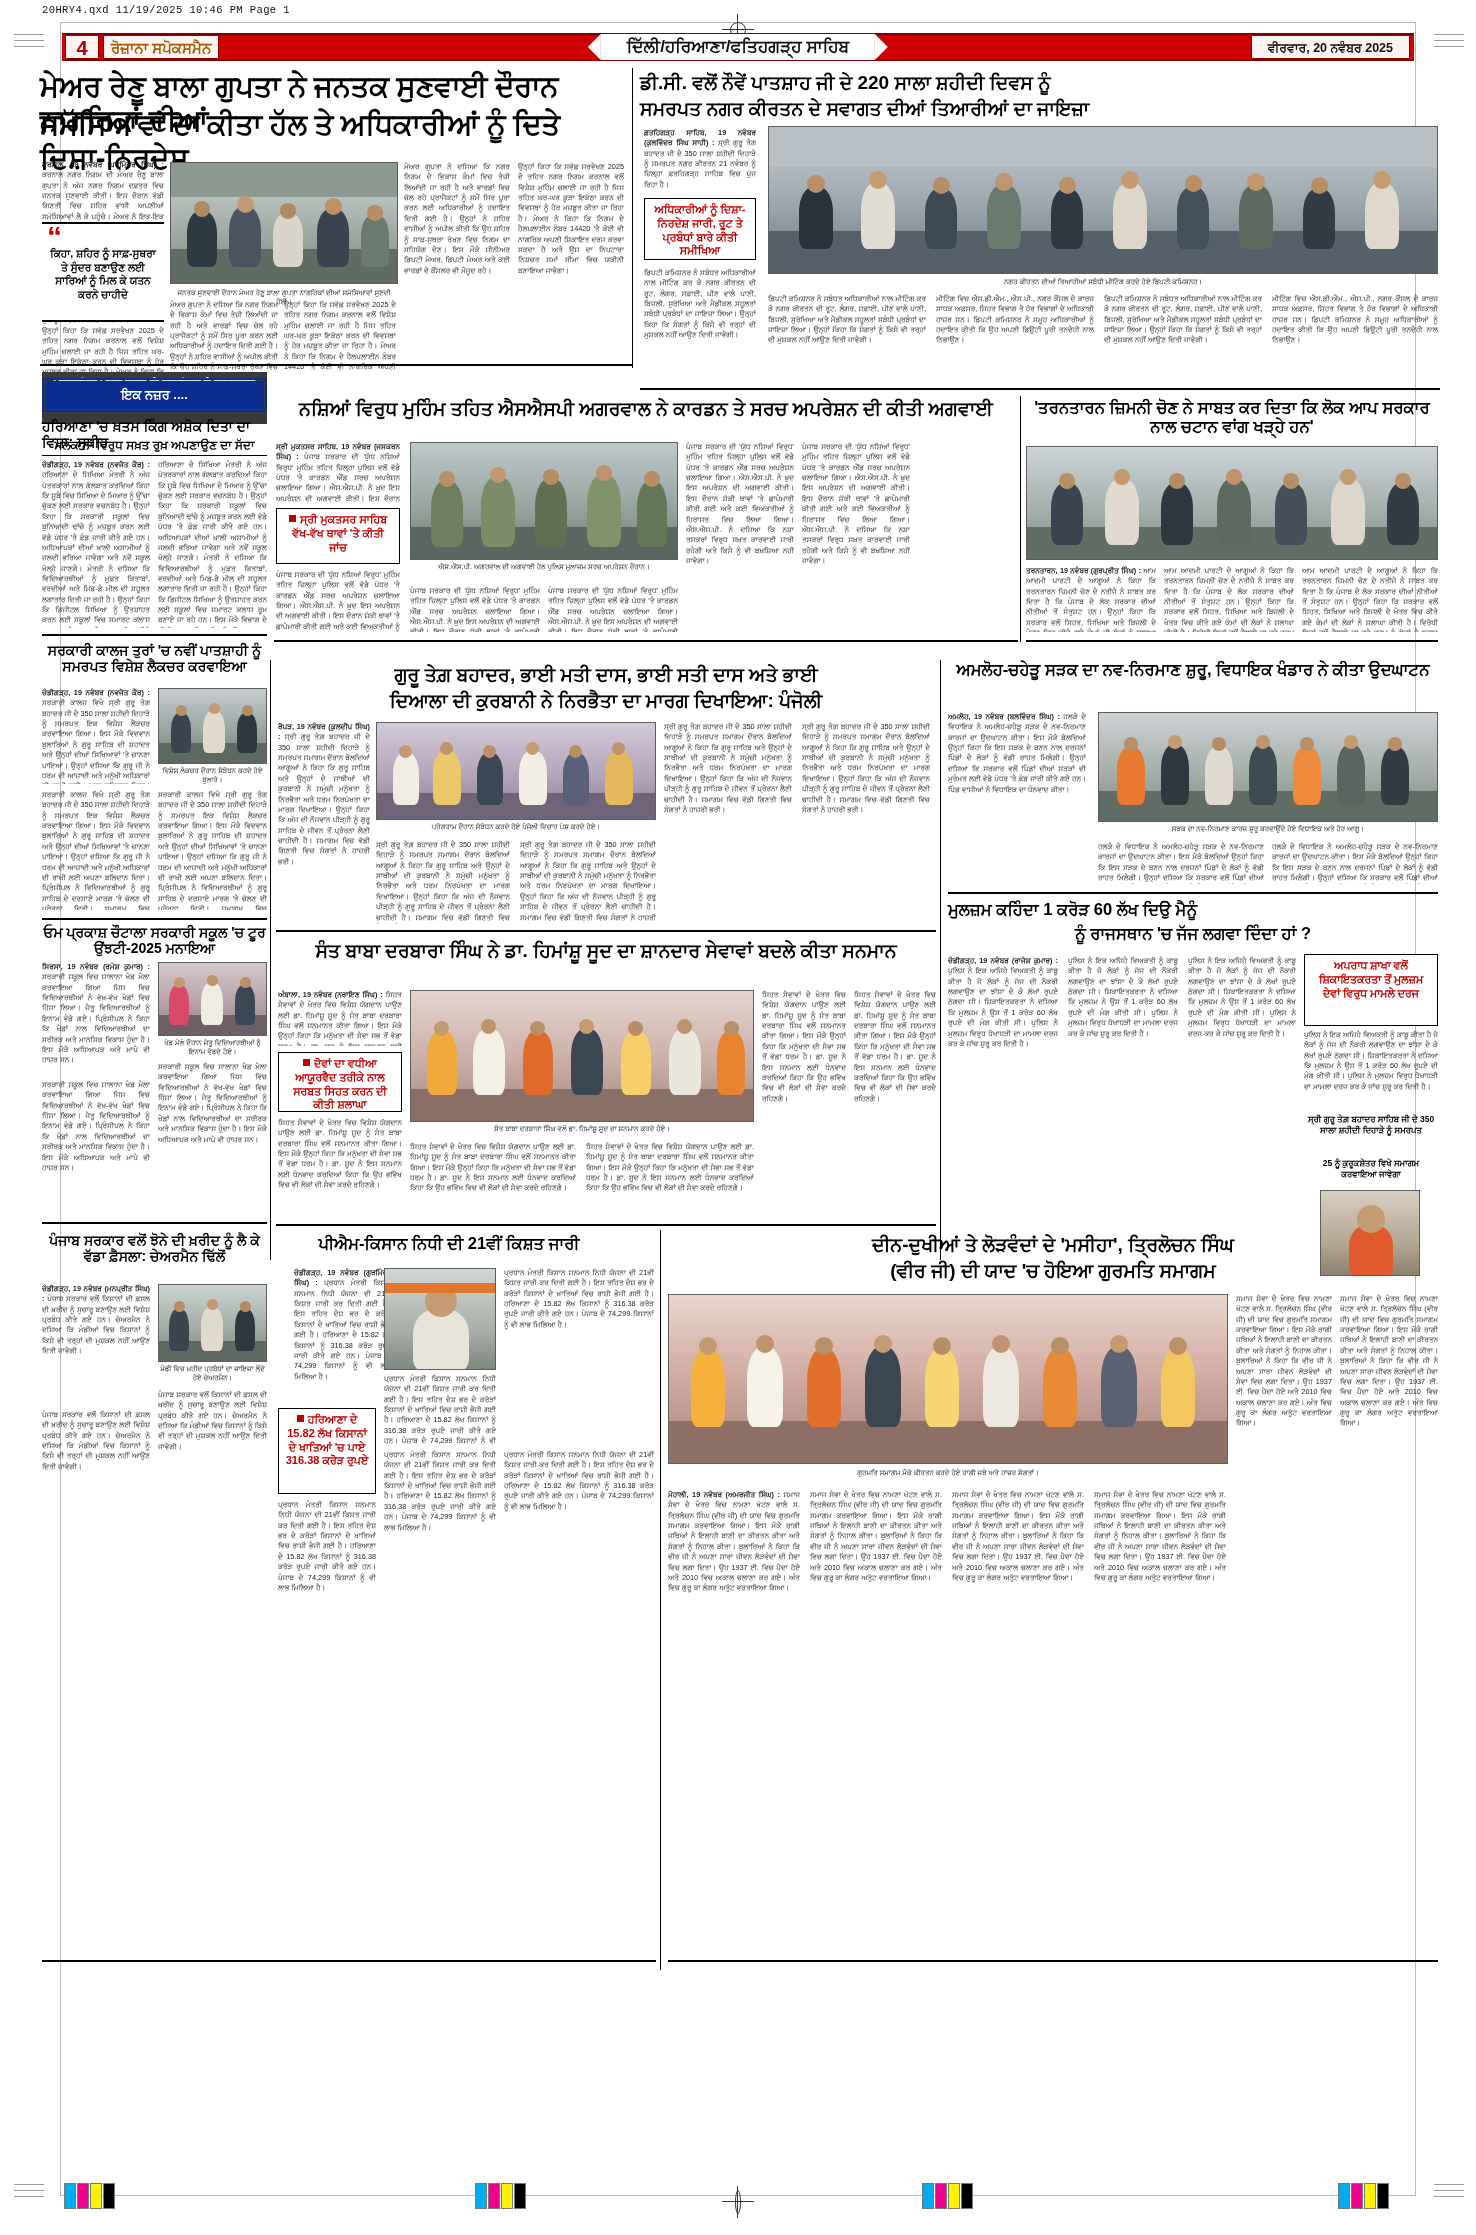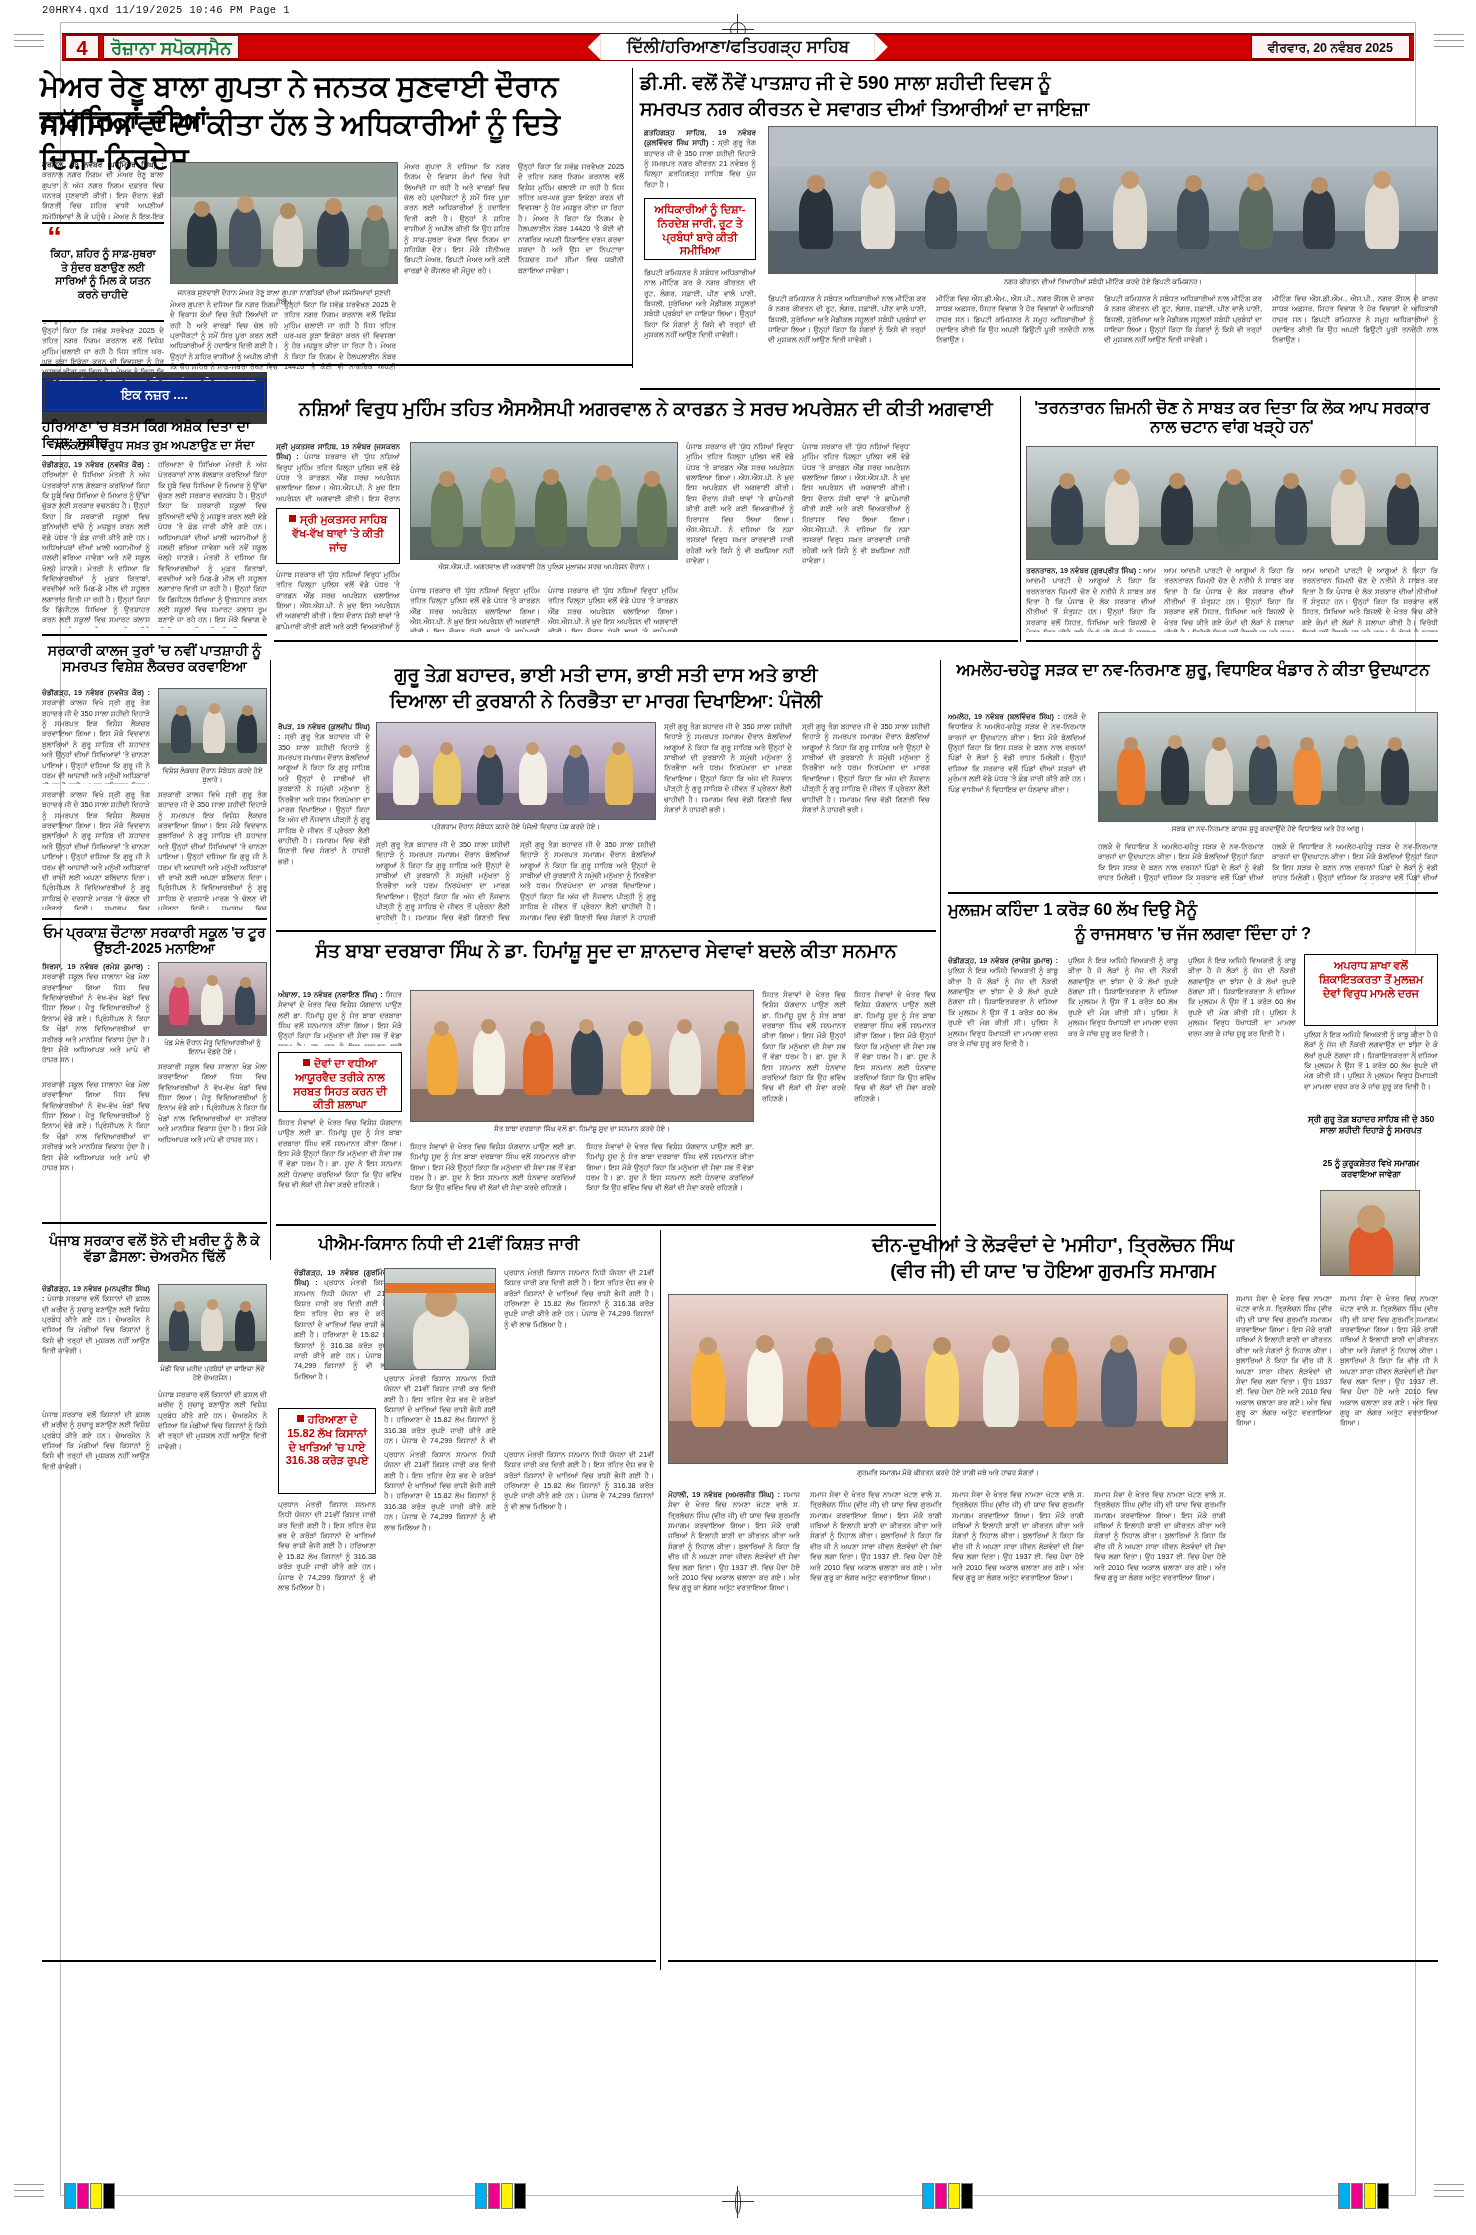--- a/index.html
+++ b/index.html
@@ -52,22 +52,22 @@
     position:absolute; left:62px; top:33px; width:1352px; height:28px;
     background:#d00000; border-top:2px solid #7e0000; border-bottom:2px solid #7e0000;
     display:flex; align-items:center;
   }
   .page-num{
     width:34px; height:24px; background:#fdf3f3; color:#b00000;
     font-weight:bold; font-size:20px; line-height:24px; text-align:center;
     margin-left:3px; border:1px solid #8d0000;
   }
   .paper-name{
-    margin-left:4px; background:#fdf3f3; color:#15803d; border:1px solid #8d0000;
-    font-size:18px; font-weight:bold; padding:1px 7px; height:24px; line-height:22px;
+    margin-left:4px; background:#fdf3f3; color:#a16207; border:1px solid #8d0000;
+    font-size:15px; font-weight:bold; padding:1px 7px; height:24px; line-height:22px;
     white-space:nowrap;
   }
   .mast-center{
     position:absolute; left:50%; transform:translateX(-50%);
     background:#fff; color:#111; font-weight:bold; font-size:17px;
     padding:1px 26px; height:26px; line-height:24px; white-space:nowrap;
   }
   .mast-center::before,.mast-center::after{
     content:""; position:absolute; top:0; width:0;height:0;
     border-top:13px solid transparent; border-bottom:13px solid transparent;
@@ -242,21 +242,21 @@
 <div style="position:absolute; left:42px; top:372px; width:225px; height:52px; background:#3a3a3a; color:#fff; font-size:11px; font-weight:bold; line-height:1.3; text-align:center; padding:4px 6px; overflow:hidden;">ਪਲਾਸਟਿਕ ਮੁਕਤ ਕਰਨ 'ਤੇ ਨਾਗਰਿਕਾਂ ਨੂੰ ਵਾਤਾਵਰਣ ਸੁਰੱਖਿਆ ਨੂੰ ਉਤਸ਼ਾਹਿਤ ਕਰਨਾ ਚਾਹੀਦੈ</div>
 
 <div class="body-col" style="left:170px; top:300px; width:108px; height:70px;">ਮੇਅਰ ਗੁਪਤਾ ਨੇ ਦਸਿਆ ਕਿ ਨਗਰ ਨਿਗਮ ਦੇ ਵਿਕਾਸ ਕੰਮਾਂ ਵਿਚ ਤੇਜ਼ੀ ਲਿਆਂਦੀ ਜਾ ਰਹੀ ਹੈ ਅਤੇ ਵਾਰਡਾਂ ਵਿਚ ਚੱਲ ਰਹੇ ਪ੍ਰਾਜੈਕਟਾਂ ਨੂੰ ਸਮੇਂ ਸਿਰ ਪੂਰਾ ਕਰਨ ਲਈ ਅਧਿਕਾਰੀਆਂ ਨੂੰ ਹਦਾਇਤ ਦਿਤੀ ਗਈ ਹੈ। ਉਨ੍ਹਾਂ ਨੇ ਸ਼ਹਿਰ ਵਾਸੀਆਂ ਨੂੰ ਅਪੀਲ ਕੀਤੀ ਕਿ ਉਹ ਸ਼ਹਿਰ ਨੂੰ ਸਾਫ਼-ਸੁਥਰਾ ਰੱਖਣ ਵਿਚ ਨਿਗਮ ਦਾ ਸਹਿਯੋਗ ਦੇਣ। ਇਸ ਮੌਕੇ ਸੀਨੀਅਰ ਡਿਪਟੀ ਮੇਅਰ, ਡਿਪਟੀ ਮੇਅਰ ਅਤੇ ਕਈ ਵਾਰਡਾਂ ਦੇ ਕੌਂਸਲਰ ਵੀ ਮੌਜੂਦ ਰਹੇ।</div>
 <div class="body-col" style="left:284px; top:300px; width:112px; height:70px;">ਉਨ੍ਹਾਂ ਕਿਹਾ ਕਿ ਸਵੱਛ ਸਰਵੇਖਣ 2025 ਦੇ ਤਹਿਤ ਨਗਰ ਨਿਗਮ ਕਰਨਾਲ ਵਲੋਂ ਵਿਸ਼ੇਸ਼ ਮੁਹਿੰਮ ਚਲਾਈ ਜਾ ਰਹੀ ਹੈ ਜਿਸ ਤਹਿਤ ਘਰ-ਘਰ ਕੂੜਾ ਇਕੱਠਾ ਕਰਨ ਦੀ ਵਿਵਸਥਾ ਨੂੰ ਹੋਰ ਮਜ਼ਬੂਤ ਕੀਤਾ ਜਾ ਰਿਹਾ ਹੈ। ਮੇਅਰ ਨੇ ਕਿਹਾ ਕਿ ਨਿਗਮ ਦੇ ਹੈਲਪਲਾਈਨ ਨੰਬਰ 14420 'ਤੇ ਕੋਈ ਵੀ ਨਾਗਰਿਕ ਅਪਣੀ ਸ਼ਿਕਾਇਤ ਦਰਜ ਕਰਵਾ ਸਕਦਾ ਹੈ ਅਤੇ ਉਸ ਦਾ ਨਿਪਟਾਰਾ ਨਿਸ਼ਚਤ ਸਮਾਂ ਸੀਮਾ ਵਿਚ ਯਕੀਨੀ ਬਣਾਇਆ ਜਾਵੇਗਾ।</div>
 
 <div class="body-col" style="left:404px; top:162px; width:106px; height:210px;">ਮੇਅਰ ਗੁਪਤਾ ਨੇ ਦਸਿਆ ਕਿ ਨਗਰ ਨਿਗਮ ਦੇ ਵਿਕਾਸ ਕੰਮਾਂ ਵਿਚ ਤੇਜ਼ੀ ਲਿਆਂਦੀ ਜਾ ਰਹੀ ਹੈ ਅਤੇ ਵਾਰਡਾਂ ਵਿਚ ਚੱਲ ਰਹੇ ਪ੍ਰਾਜੈਕਟਾਂ ਨੂੰ ਸਮੇਂ ਸਿਰ ਪੂਰਾ ਕਰਨ ਲਈ ਅਧਿਕਾਰੀਆਂ ਨੂੰ ਹਦਾਇਤ ਦਿਤੀ ਗਈ ਹੈ। ਉਨ੍ਹਾਂ ਨੇ ਸ਼ਹਿਰ ਵਾਸੀਆਂ ਨੂੰ ਅਪੀਲ ਕੀਤੀ ਕਿ ਉਹ ਸ਼ਹਿਰ ਨੂੰ ਸਾਫ਼-ਸੁਥਰਾ ਰੱਖਣ ਵਿਚ ਨਿਗਮ ਦਾ ਸਹਿਯੋਗ ਦੇਣ। ਇਸ ਮੌਕੇ ਸੀਨੀਅਰ ਡਿਪਟੀ ਮੇਅਰ, ਡਿਪਟੀ ਮੇਅਰ ਅਤੇ ਕਈ ਵਾਰਡਾਂ ਦੇ ਕੌਂਸਲਰ ਵੀ ਮੌਜੂਦ ਰਹੇ।</div>
 <div class="body-col" style="left:518px; top:162px; width:106px; height:210px;">ਉਨ੍ਹਾਂ ਕਿਹਾ ਕਿ ਸਵੱਛ ਸਰਵੇਖਣ 2025 ਦੇ ਤਹਿਤ ਨਗਰ ਨਿਗਮ ਕਰਨਾਲ ਵਲੋਂ ਵਿਸ਼ੇਸ਼ ਮੁਹਿੰਮ ਚਲਾਈ ਜਾ ਰਹੀ ਹੈ ਜਿਸ ਤਹਿਤ ਘਰ-ਘਰ ਕੂੜਾ ਇਕੱਠਾ ਕਰਨ ਦੀ ਵਿਵਸਥਾ ਨੂੰ ਹੋਰ ਮਜ਼ਬੂਤ ਕੀਤਾ ਜਾ ਰਿਹਾ ਹੈ। ਮੇਅਰ ਨੇ ਕਿਹਾ ਕਿ ਨਿਗਮ ਦੇ ਹੈਲਪਲਾਈਨ ਨੰਬਰ 14420 'ਤੇ ਕੋਈ ਵੀ ਨਾਗਰਿਕ ਅਪਣੀ ਸ਼ਿਕਾਇਤ ਦਰਜ ਕਰਵਾ ਸਕਦਾ ਹੈ ਅਤੇ ਉਸ ਦਾ ਨਿਪਟਾਰਾ ਨਿਸ਼ਚਤ ਸਮਾਂ ਸੀਮਾ ਵਿਚ ਯਕੀਨੀ ਬਣਾਇਆ ਜਾਵੇਗਾ।</div>
 
 <div class="sect-rule" style="left:40px; top:364px; width:592px;"></div>
 
-<div class="hl hl-lg" style="position:absolute; left:640px; top:72px; width:800px;">ਡੀ.ਸੀ. ਵਲੋਂ ਨੌਵੇਂ ਪਾਤਸ਼ਾਹ ਜੀ ਦੇ 590 ਸਾਲਾ ਸ਼ਹੀਦੀ ਦਿਵਸ ਨੂੰ</div>
+<div class="hl hl-lg" style="position:absolute; left:640px; top:72px; width:800px;">ਡੀ.ਸੀ. ਵਲੋਂ ਨੌਵੇਂ ਪਾਤਸ਼ਾਹ ਜੀ ਦੇ 220 ਸਾਲਾ ਸ਼ਹੀਦੀ ਦਿਵਸ ਨੂੰ</div>
 <div class="hl hl-lg" style="position:absolute; left:640px; top:98px; width:800px;">ਸਮਰਪਤ ਨਗਰ ਕੀਰਤਨ ਦੇ ਸਵਾਗਤ ਦੀਆਂ ਤਿਆਰੀਆਂ ਦਾ ਜਾਇਜ਼ਾ</div>
 
 <div class="photo" style="left:768px; top:126px; width:670px; height:148px;">
   <div class="sky" style="background:linear-gradient(180deg,#c8cfd4 0%,#9aa4ab 55%,#6d777e 100%);"></div>
   <div class="band" style="top:0; height:40px; background:#b8c0c5;"></div>
   <div class="band" style="top:104px; height:44px; background:#55606a;"></div>
   <div class="fig" style="left:30px; top:60px; width:34px; height:62px; background:#2a333b;"></div>
   <div class="head" style="left:38px; top:48px; width:18px; height:18px; background:#b98f67;"></div>
   <div class="fig" style="left:92px; top:56px; width:34px; height:66px; background:#e2ddd4;"></div>
   <div class="head" style="left:100px; top:44px; width:18px; height:18px; background:#c79b70;"></div>

